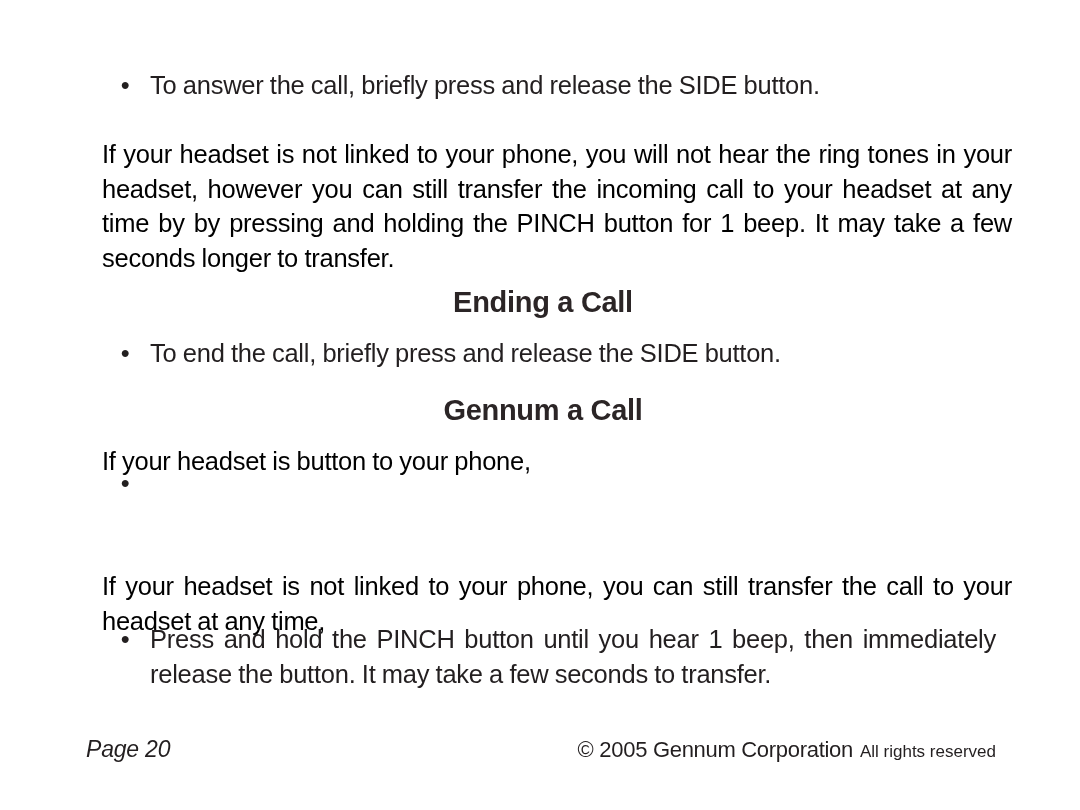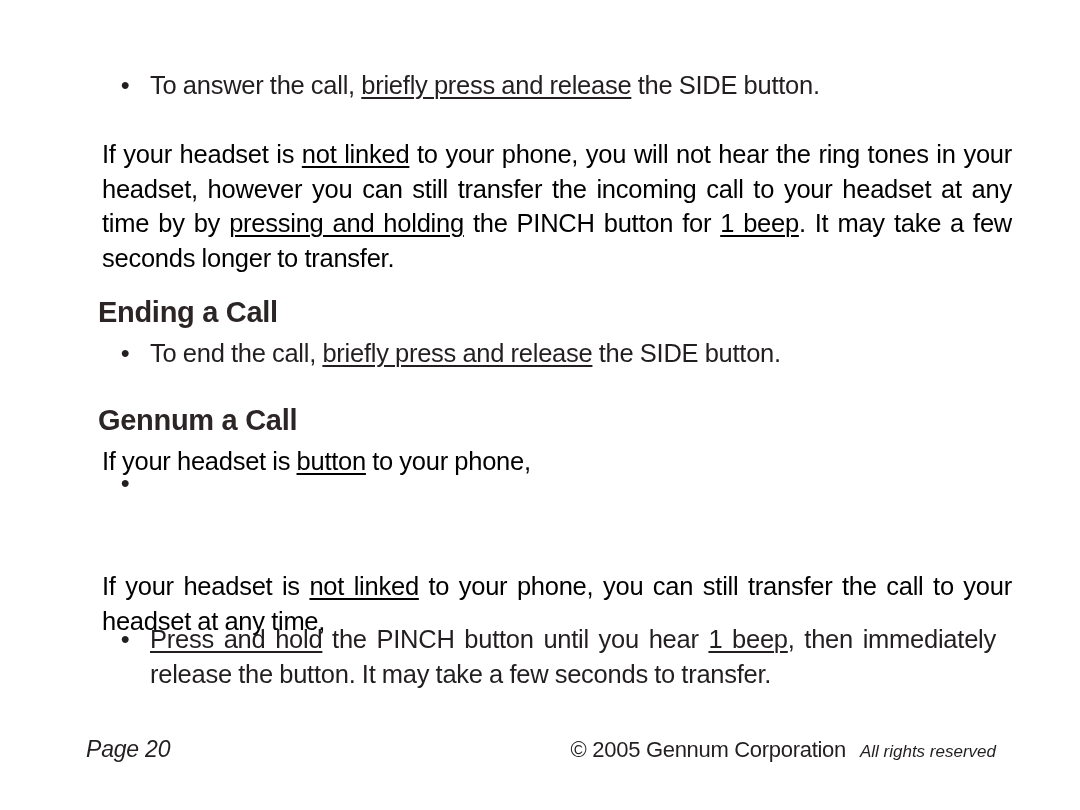--- a/index.html
+++ b/index.html
@@ -72,32 +72,32 @@
     left: 34px;
     top: 0;
     width: 10px;
     text-align: center;
     font-size: 25.5px;
     line-height: 34.5px;
     color: #231f20;
   }
 
   u.ul, .ul {
-    text-decoration: underline;
     text-decoration-thickness: 1.5px;
     text-underline-offset: 3px;
   }
 
   h2.heading {
     font-size: 29px;
     font-weight: bold;
     line-height: 34px;
     letter-spacing: -0.3px;
-    margin: 12px;
+    margin: 2px;
     color: #2b2526;
+    text-align: center;
   }
 
   
   .blk-b1      { position: absolute; top: 68px;  left: 0; width: 910px; }
   .blk-p1      { position: absolute; top: 121px; left: 0; width: 910px; }
   .blk-h1      { position: absolute; top: 283px; left: 0; width: 910px; }
   .blk-b2      { position: absolute; top: 336px; left: 0; width: 910px; }
   .blk-h2      { position: absolute; top: 391px; left: 0; width: 910px; }
   .blk-p2      { position: absolute; top: 428px; left: 0; width: 910px; }
   .blk-b3      { position: absolute; top: 466px; left: 0; width: 910px; }
@@ -123,23 +123,22 @@
     white-space: pre;
   }
   .copyright {
     font-size: 22px;
     letter-spacing: -0.3px;
     color: #231f20;
     white-space: nowrap;
   }
   .copyright .rights {
     font-size: 17px;
-    font-style: italic;
     letter-spacing: 0px;
-    margin-left: 14px;
+    margin-left: 7px;
   }
 </style>
 </head>
 <body>
 
 <div class="page">
   <div class="content">
 
     <ul class="bullet-list blk-b1">
       <li class="bullet-item">

